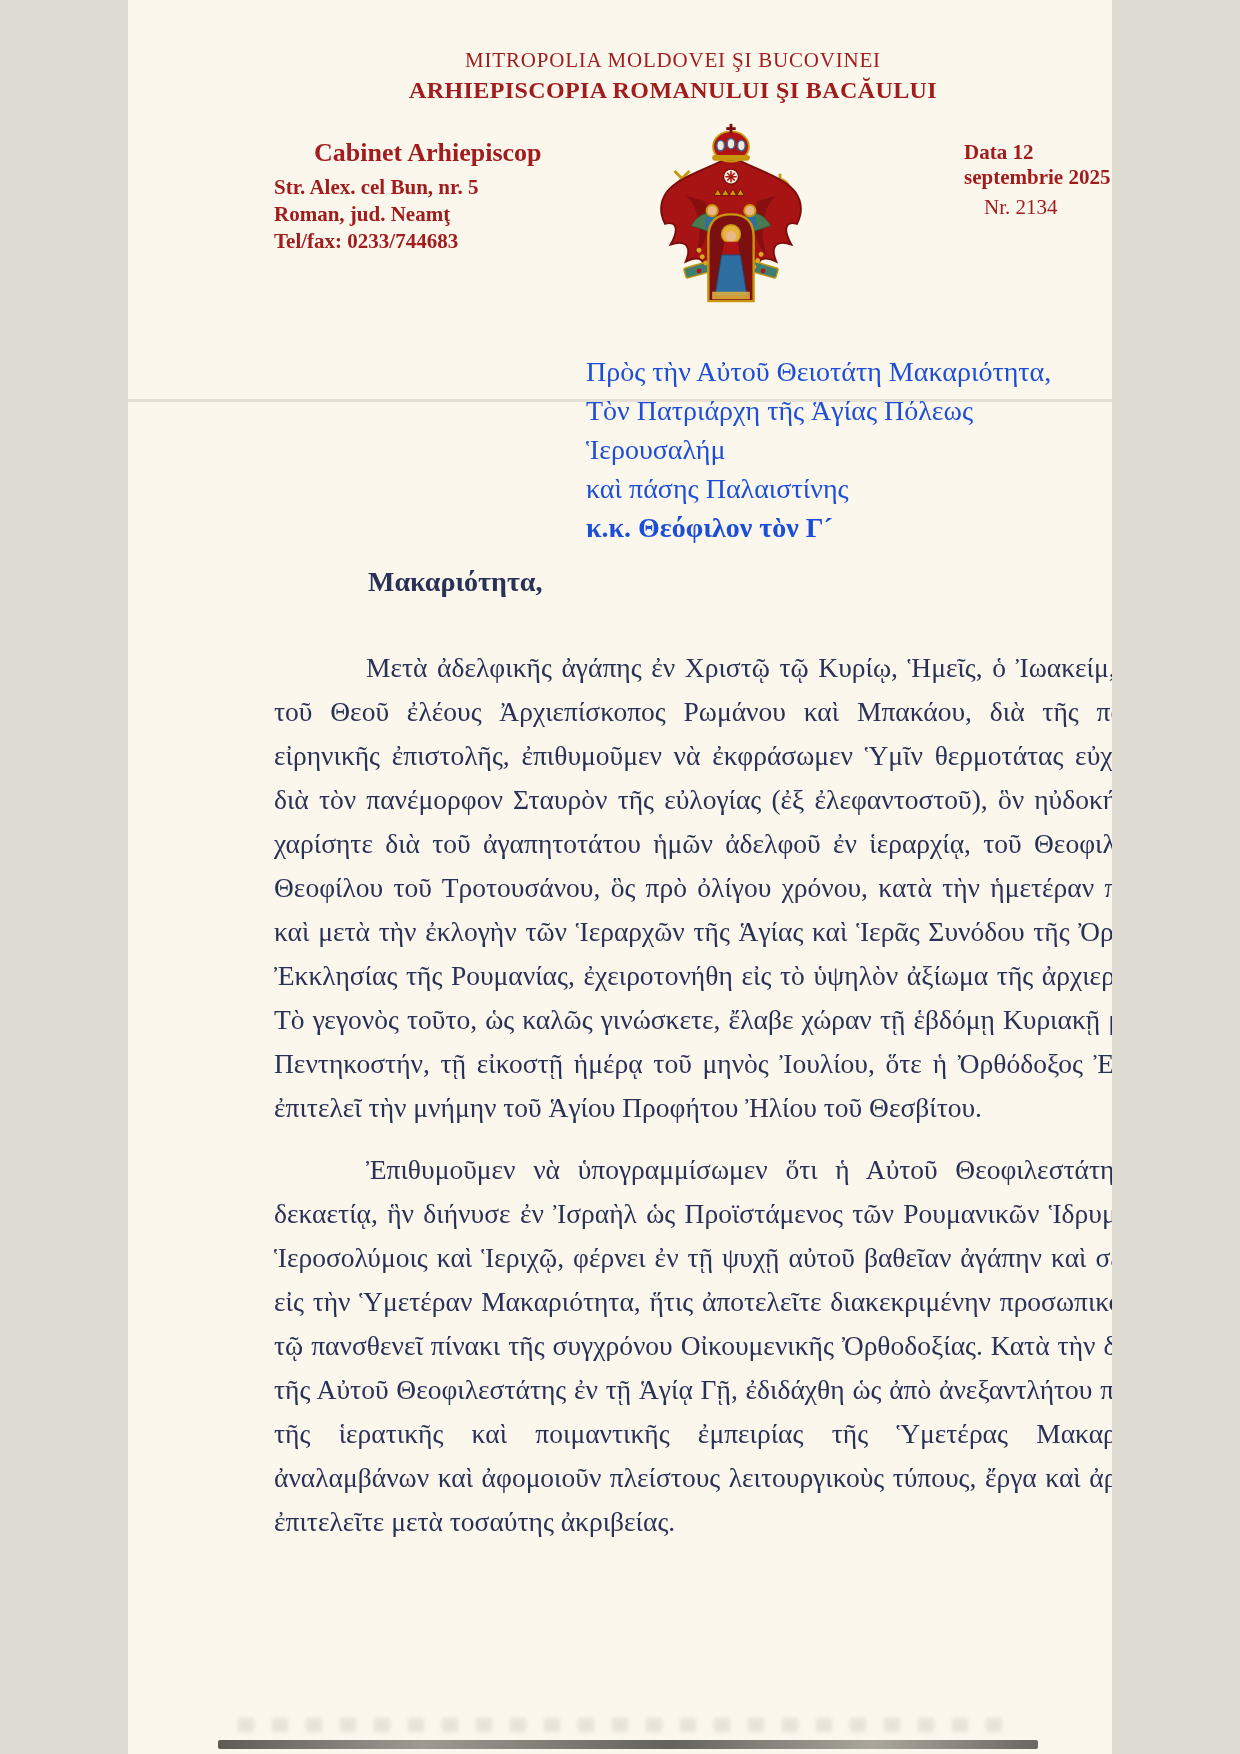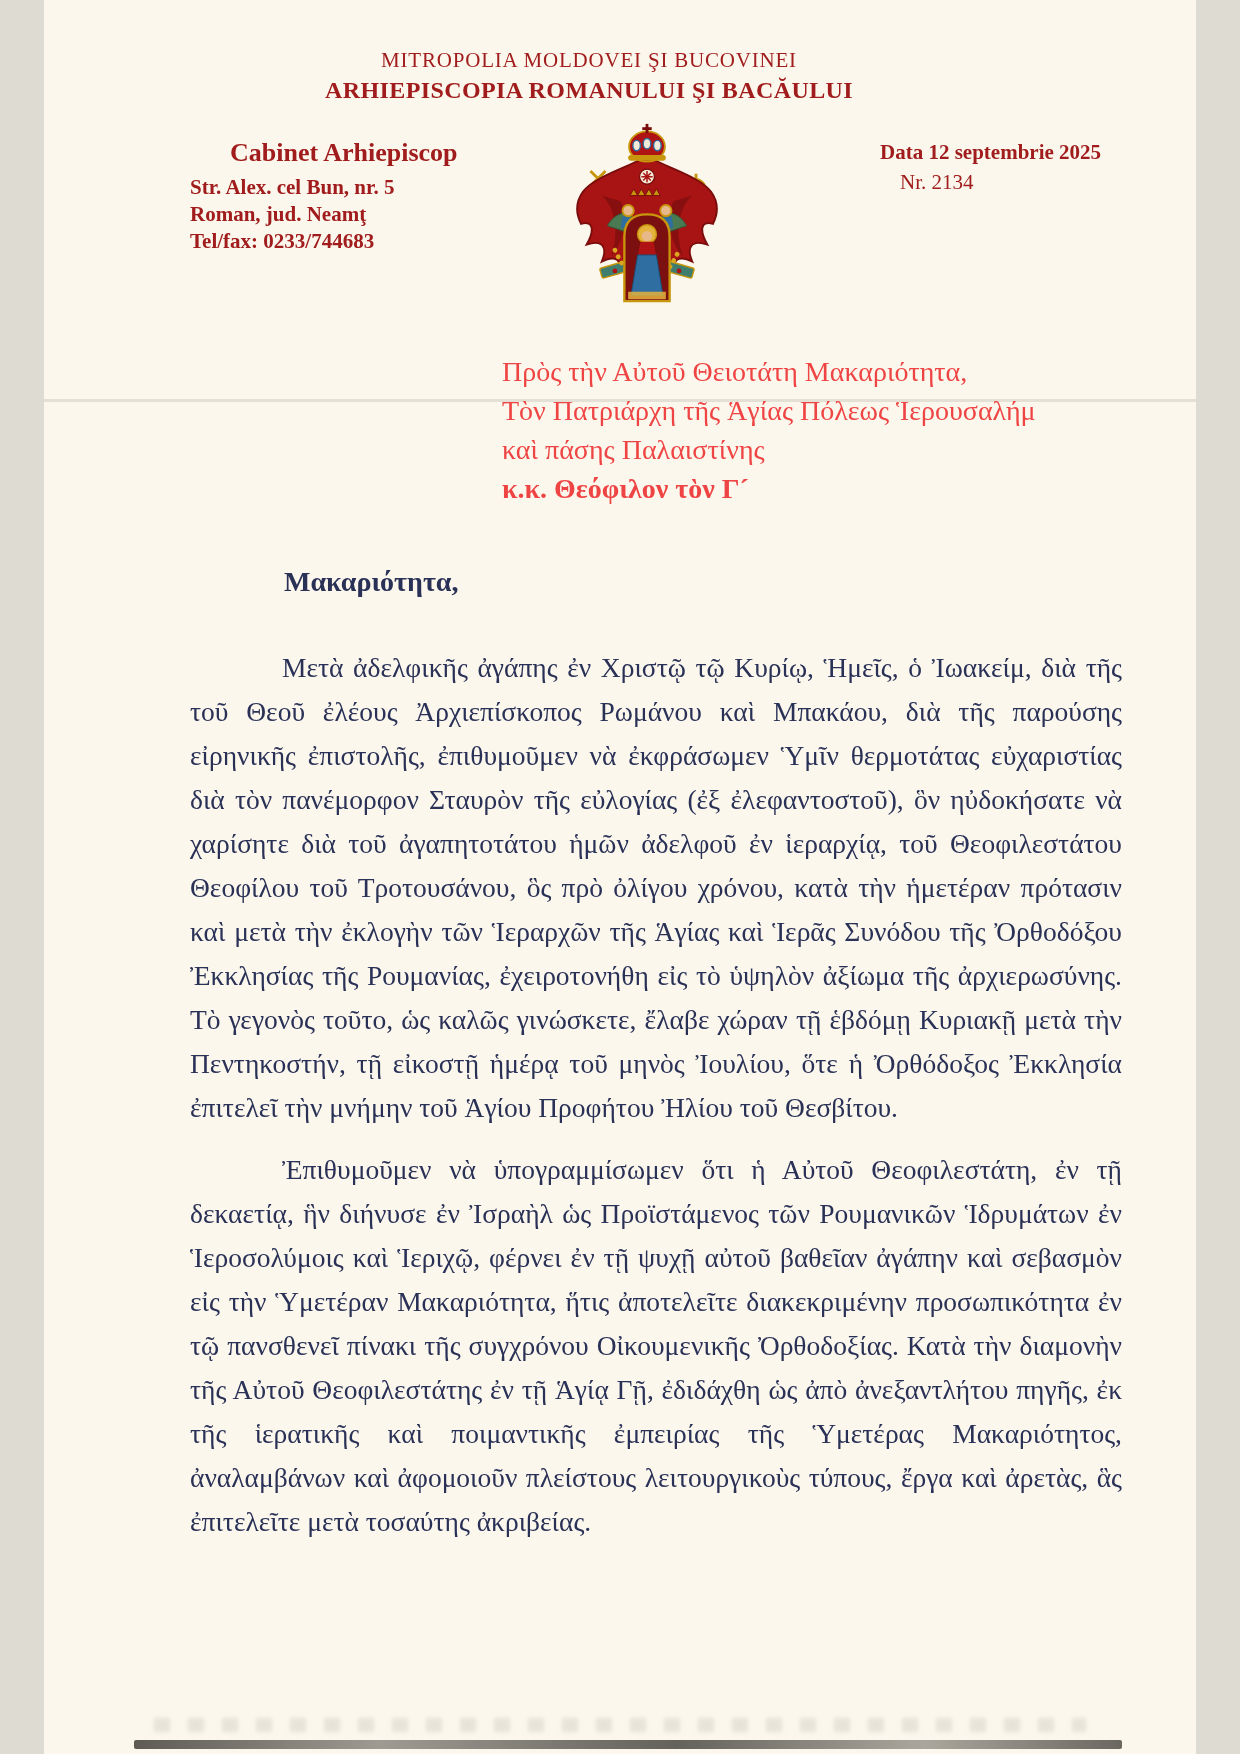--- a/index.html
+++ b/index.html
@@ -1,37 +1,37 @@
 <!DOCTYPE html>
 <html lang="el"><head>
 <meta charset="utf-8">
 <style>
   html,body{margin:0;padding:0;background:#dedbd2;}
   .page{
     position:relative;
-    width:1152px;height:1754px;
+    width:984px;height:1754px;
     margin:0 auto;
     background:#fbf7ec;
     overflow:hidden;
     font-family:"Liberation Serif","DejaVu Serif",serif;
   }
   
   .hdr{position:absolute;left:0;top:48px;width:1090px;text-align:center;color:#a11d1d;}
   .hdr1{font-size:21px;letter-spacing:.8px;font-weight:400;}
   .hdr2{font-size:24px;font-weight:700;letter-spacing:.4px;margin-top:4px;}
   
   .lh-left{position:absolute;left:146px;top:138px;color:#a11d1d;}
   .lh-left .t{font-size:26px;font-weight:700;margin-bottom:6px;margin-left:40px;}
   .lh-left .l{font-size:21px;font-weight:700;line-height:27px;}
   .lh-right{position:absolute;left:836px;top:140px;color:#a11d1d;}
   .lh-right .d{font-size:21px;font-weight:700;}
   .lh-right .n{font-size:21px;font-weight:400;margin-top:5px;margin-left:20px;}
   .crest{position:absolute;left:518px;top:122px;width:170px;height:198px;}
   
-  .recipient{position:absolute;left:458px;top:352px;color:#ef4444;font-size:28px;line-height:39px;}
+  .recipient{position:absolute;left:458px;top:352px;color:#1d4ed8;font-size:28px;line-height:39px;}
   .recipient .b{font-weight:700;}
   
   .salutation{position:absolute;left:240px;top:566px;color:#2a3157;font-size:28px;font-weight:700;}
   .body-text{position:absolute;left:146px;top:646px;width:948px;color:#2a3157;}
   .body-text p{
     margin:0 16px 18px 0;
     font-size:27.5px;line-height:44px;
     text-align:justify;text-indent:92px;
   }
   

